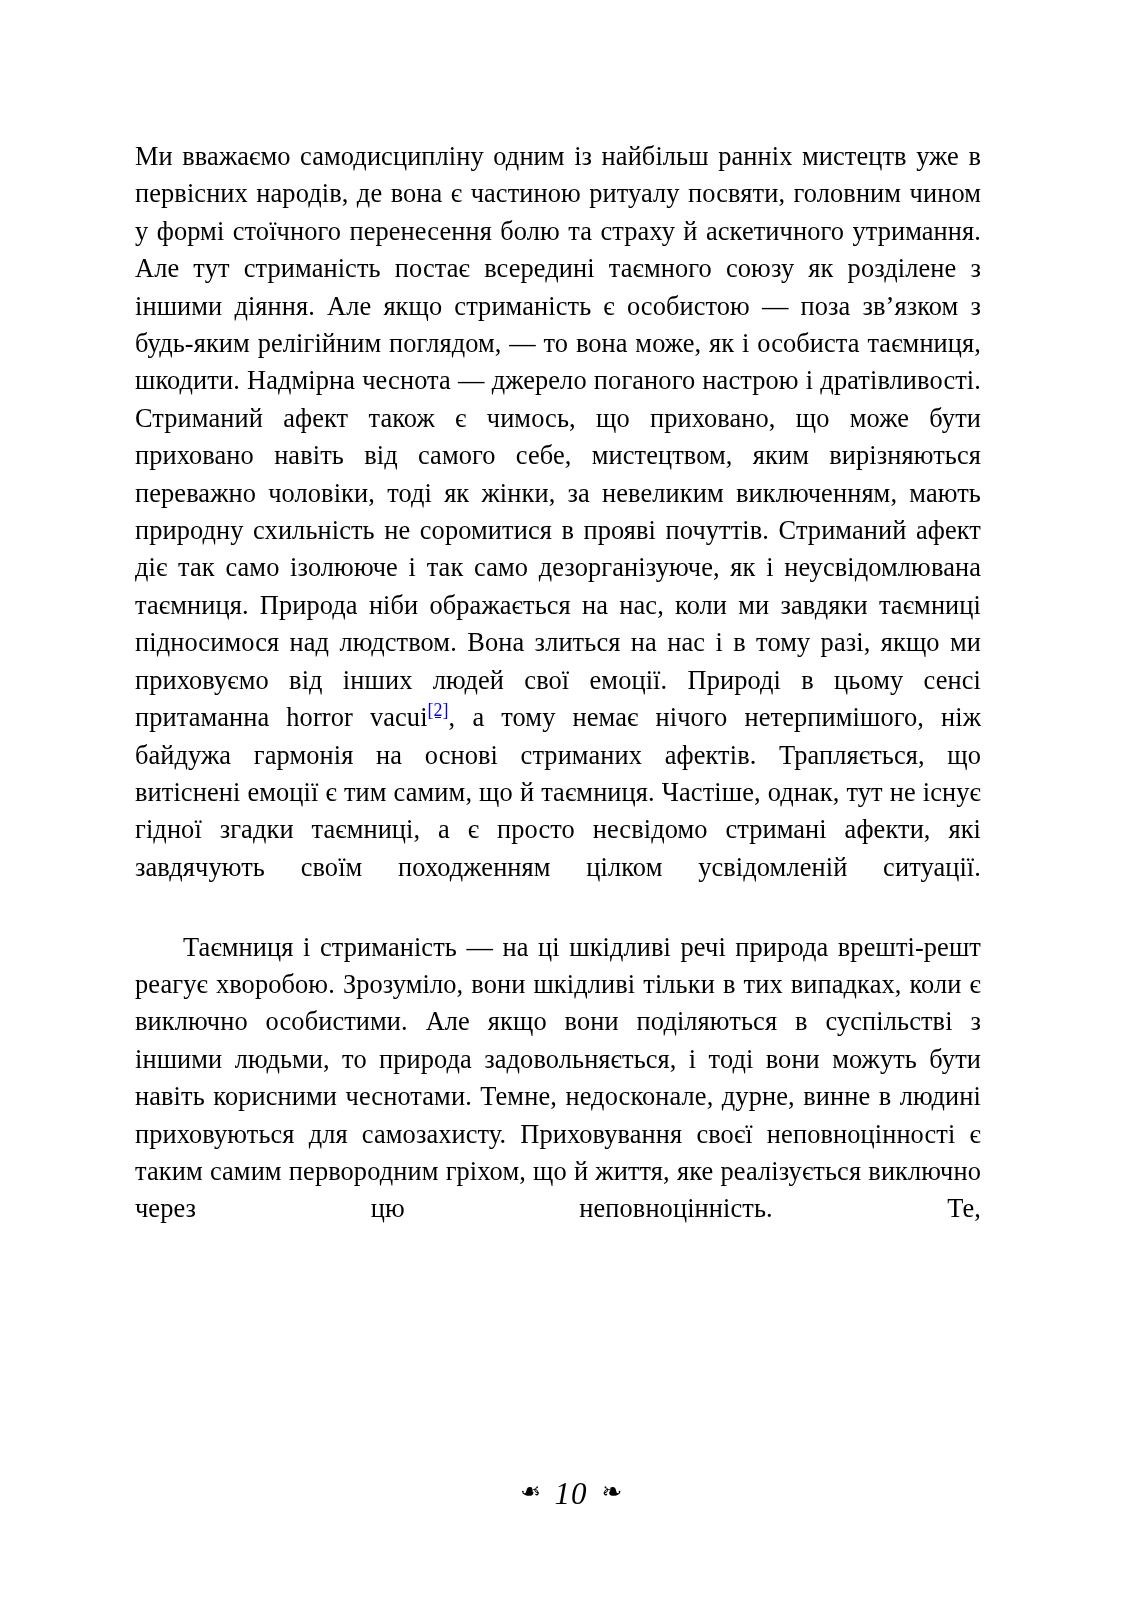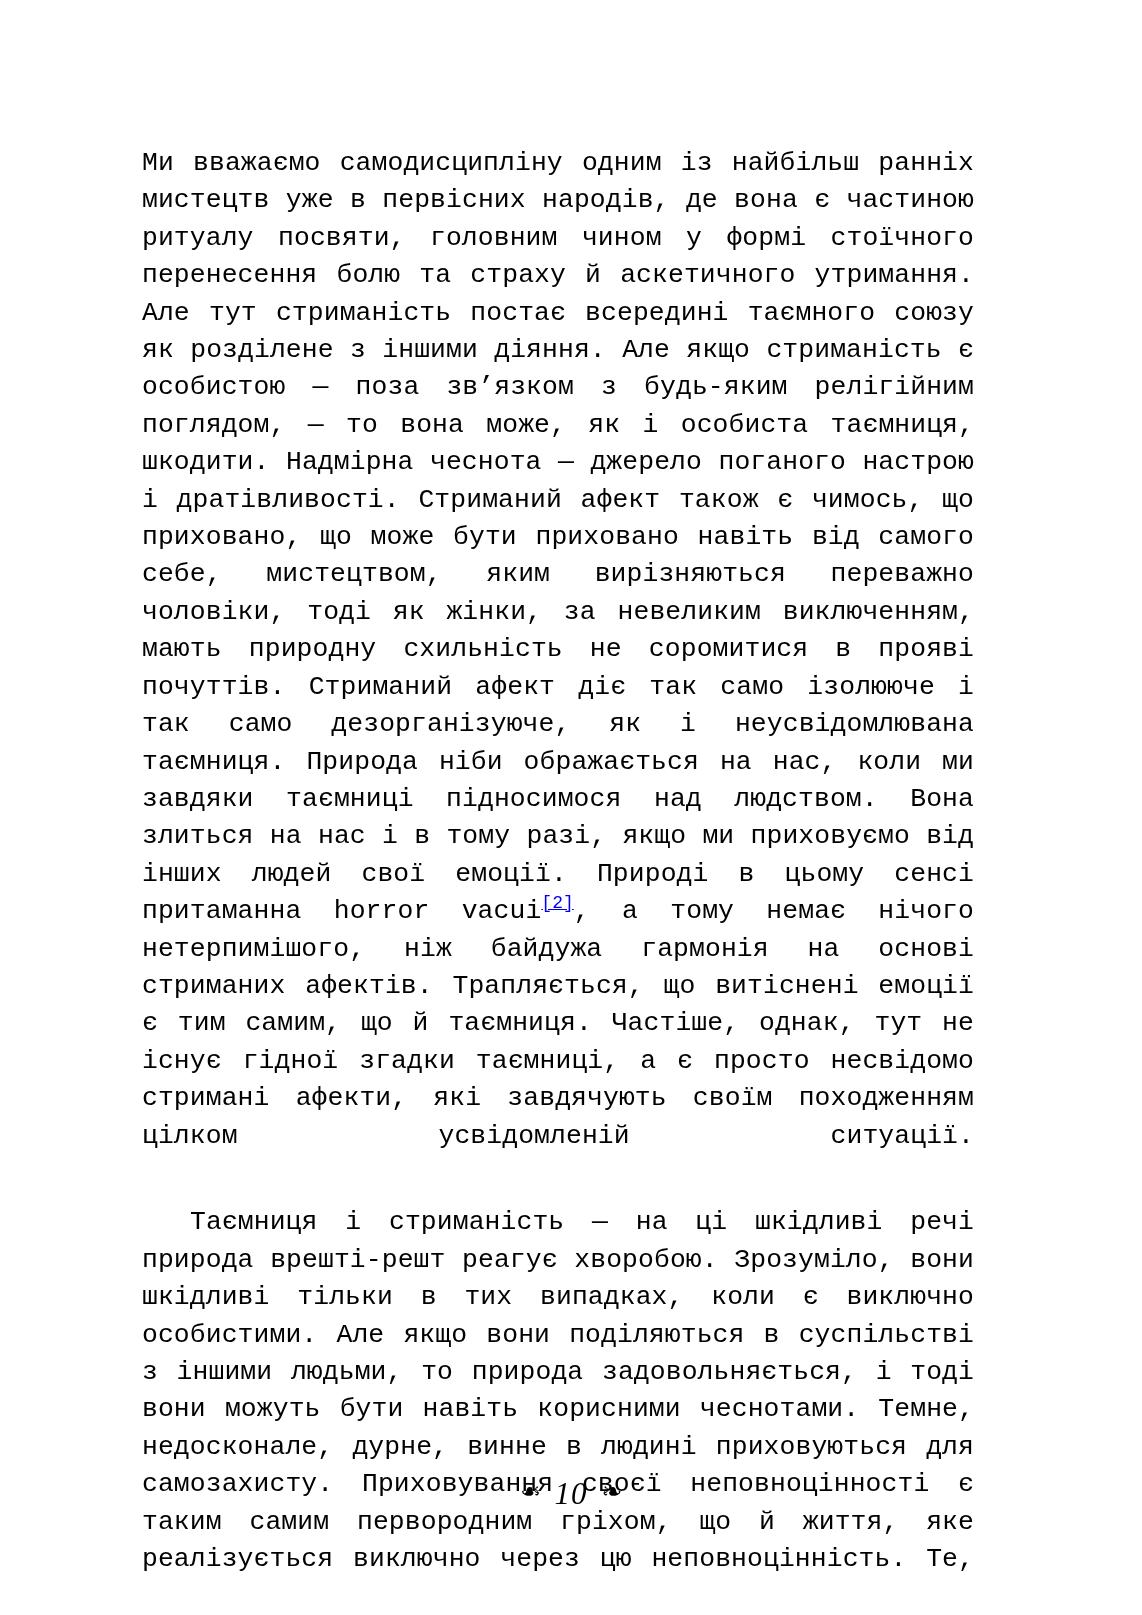--- a/index.html
+++ b/index.html
@@ -24,29 +24,28 @@
   }
 
   .text-column {
     position: absolute;
     left: 130px;
     top: 133px;
     width: 856px;
   }
 
   .para {
-    margin: 12px;
+    margin: 5px;
     text-align: justify;
     text-justify: inter-word;
     font-size: 26.4px;
     line-height: 37.4px;
     letter-spacing: 0.1px;
     word-spacing: 0.3px;
     hyphens: none;
-    font-family: Liberation Mono, monospace;
     -webkit-hyphens: none;
   }
 
   .para.first {
     text-indent: 0;
   }
 
   .para.indented {
     text-indent: 48px;
   }

